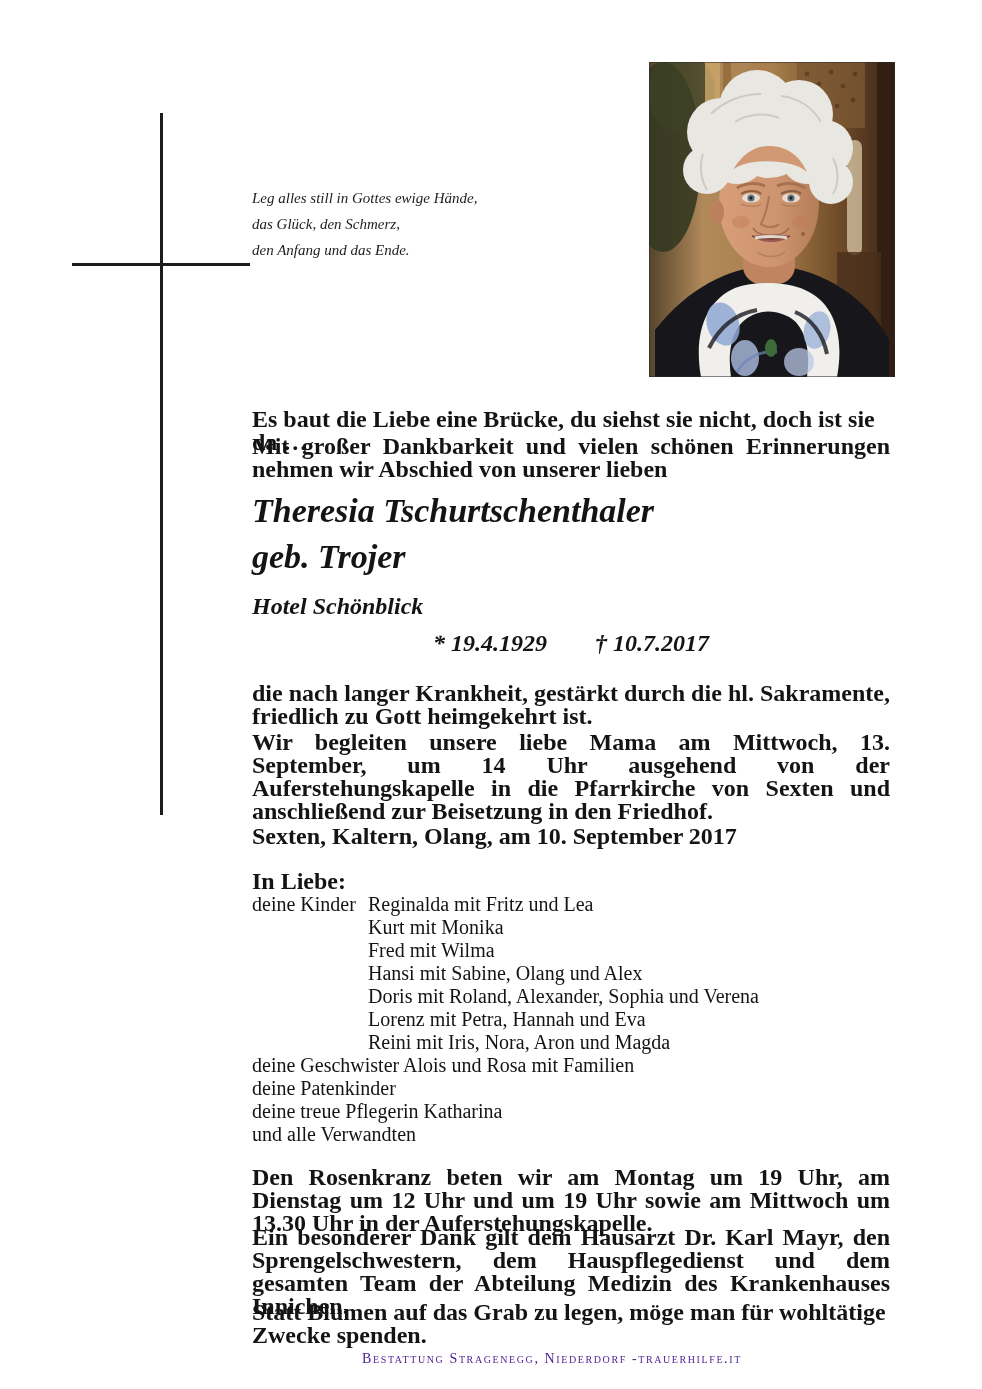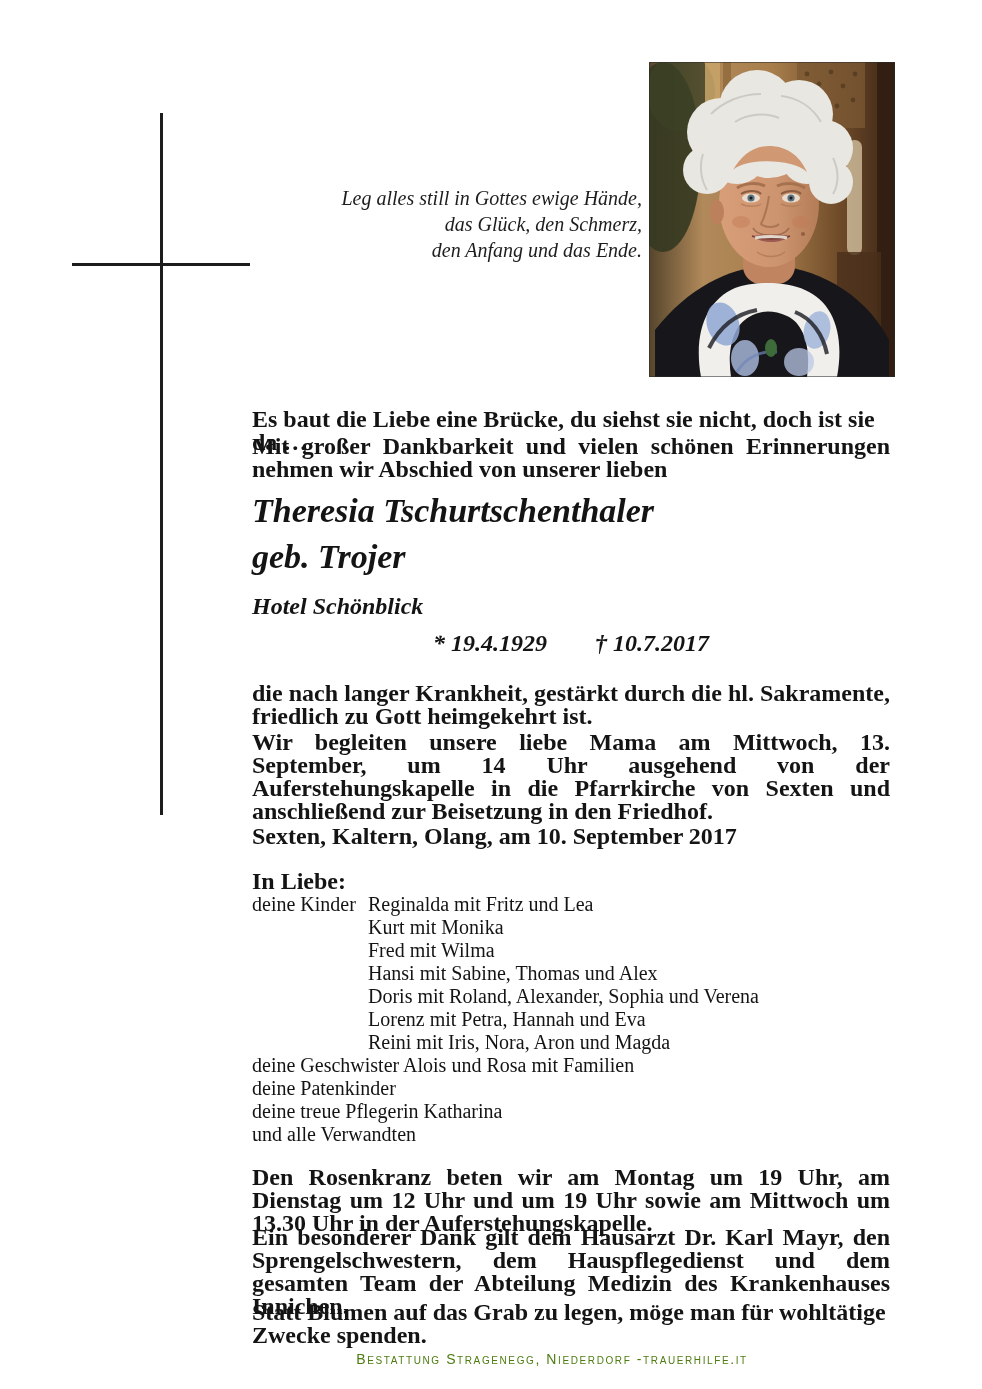--- a/index.html
+++ b/index.html
@@ -15,23 +15,23 @@
   }
   .abs { position: absolute; }
 
   
   .cross-v { left: 160px; top: 113px; width: 3px; height: 702px; background: #1c1c1c; }
   .cross-h { left: 72px;  top: 263px; width: 178px; height: 3px;  background: #1c1c1c; }
 
   
   .verse {
     left: 252px; top: 185px; width: 390px;
-    text-align: right;
+    text-align: left;
     font-style: italic;
-    font-size: 20px; line-height: 26px;
+    font-size: 15px; line-height: 26px;
     color: #1d1d1d;
   }
 
   
   .photo { left: 649px; top: 62px; width: 246px; height: 315px; }
   .photo svg { display: block; }
 
   
   .bodytext { left: 252px; width: 638px; font-size: 24px; line-height: 23px; font-weight: bold; }
   .just { text-align: justify; }
@@ -57,25 +57,25 @@
   .family-label { width: 116px; flex: none; }
   .other-lines  { left: 252px; top: 1054px; width: 660px; font-size: 20px; line-height: 23px; }
 
   .rosary    { top: 1166px; }
   .thanks    { top: 1226px; }
   .donations { top: 1301px; }
 
   .footer {
     left: 172px; top: 1350px; width: 760px;
     text-align: center;
-    font-family: Liberation Sans, sans-serif;
+    font-family: Liberation Serif, serif;
     font-size: 14px; line-height: 18px;
     font-variant: small-caps;
     letter-spacing: 1.6px;
-    color: #4d7c0f;
+    color: #4c1d95;
   }
 </style>
 </head>
 <body>
 
 <div class="abs cross-v"></div>
 <div class="abs cross-h"></div>
 
 <div class="abs verse">
   <div>Leg alles still in Gottes ewige Hände,</div>
@@ -218,21 +218,21 @@
     <div class="family-row">
     <span class="family-label"></span>
     <span class="family-names">Kurt mit Monika</span>
   </div>
     <div class="family-row">
     <span class="family-label"></span>
     <span class="family-names">Fred mit Wilma</span>
   </div>
     <div class="family-row">
     <span class="family-label"></span>
-    <span class="family-names">Hansi mit Sabine, Thomas und Alex</span>
+    <span class="family-names">Hansi mit Sabine, Olang und Alex</span>
   </div>
     <div class="family-row">
     <span class="family-label"></span>
     <span class="family-names">Doris mit Roland, Alexander, Sophia und Verena</span>
   </div>
     <div class="family-row">
     <span class="family-label"></span>
     <span class="family-names">Lorenz mit Petra, Hannah und Eva</span>
   </div>
     <div class="family-row">

